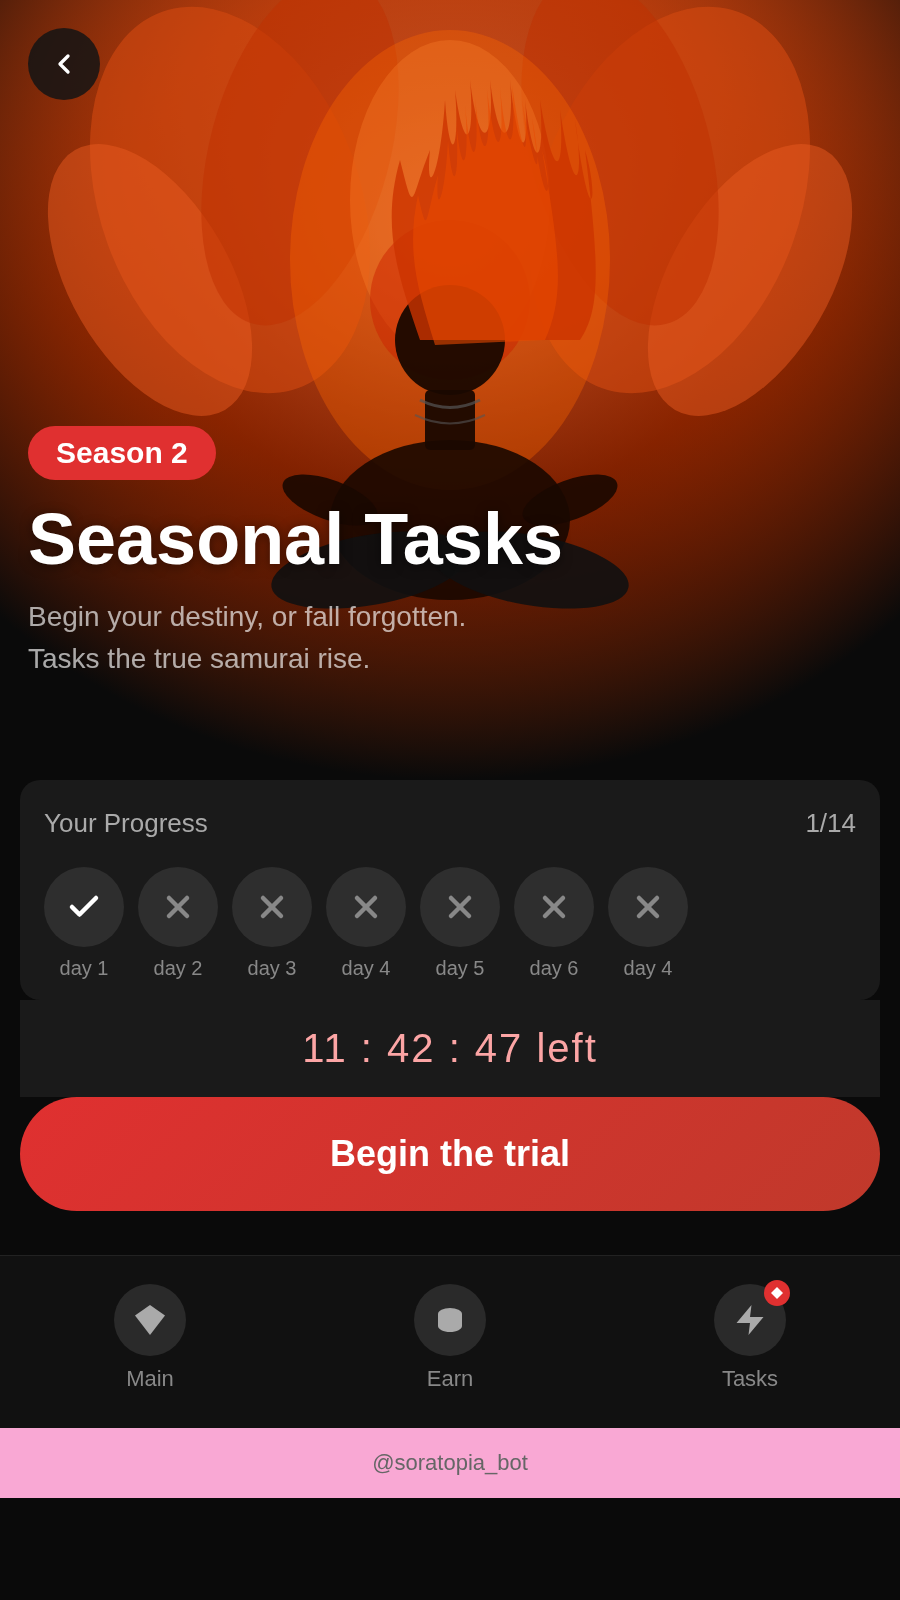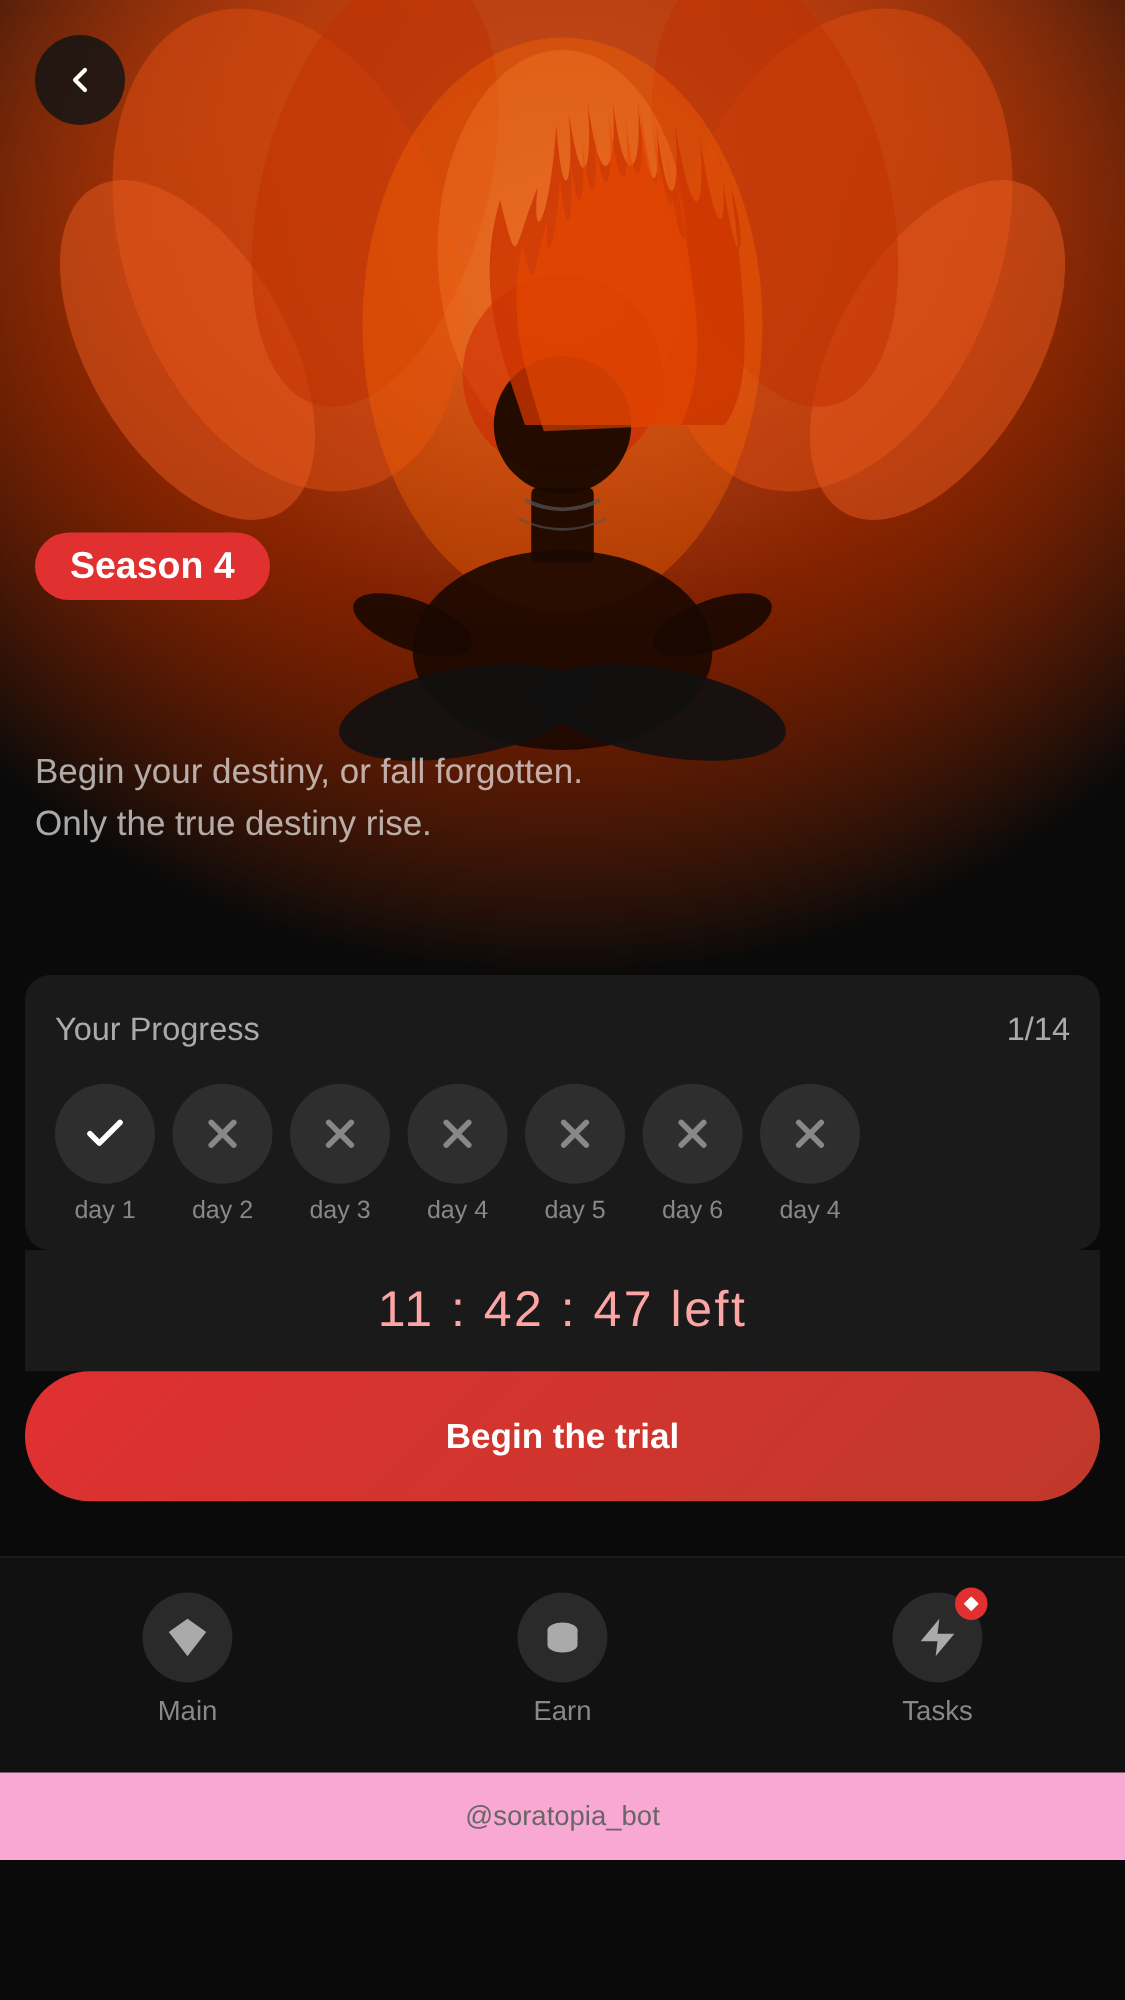--- a/index.html
+++ b/index.html
@@ -197,21 +197,21 @@
       font-weight: 500;
       color: #fca5a5;
       letter-spacing: 2px;
     }
 
     
     .begin-btn {
       width: 100%;
       background: linear-gradient(135deg, #e03030 0%, #c0392b 100%);
       color: #fff;
-      font-size: 28px;
+      font-size: 36px;
       font-weight: 800;
       border: none;
       border-radius: 60px;
       padding: 36px 0;
       cursor: pointer;
       margin-top: 0;
       display: block;
     }
 
     
@@ -331,26 +331,27 @@
       <path d="M415,415 Q450,432 485,415" stroke="#555" stroke-width="2" fill="none" opacity="0.6"></path>
     </svg>
   </div>
 
   <button class="back-btn">
     <svg viewBox="0 0 24 24">
       <polyline points="15 18 9 12 15 6"></polyline>
     </svg>
   </button>
 
-  <div class="season-badge">Season 4</div>
+  <div class="season-badge">Season 2</div>
 
   <div class="hero-text">
+    <div class="hero-title">Seasonal Tasks</div>
     <div class="hero-subtitle">
       <span>Begin your destiny, or fall forgotten.</span><br>
-      <span>Only the true destiny rise.</span>
+      <span>Tasks the true samurai rise.</span>
     </div>
   </div>
 </div>
 
 <div class="content">
 
   <div class="progress-card">
     <div class="progress-header">
       <span class="progress-label">Your Progress</span>
       <span class="progress-count">1/14</span>

